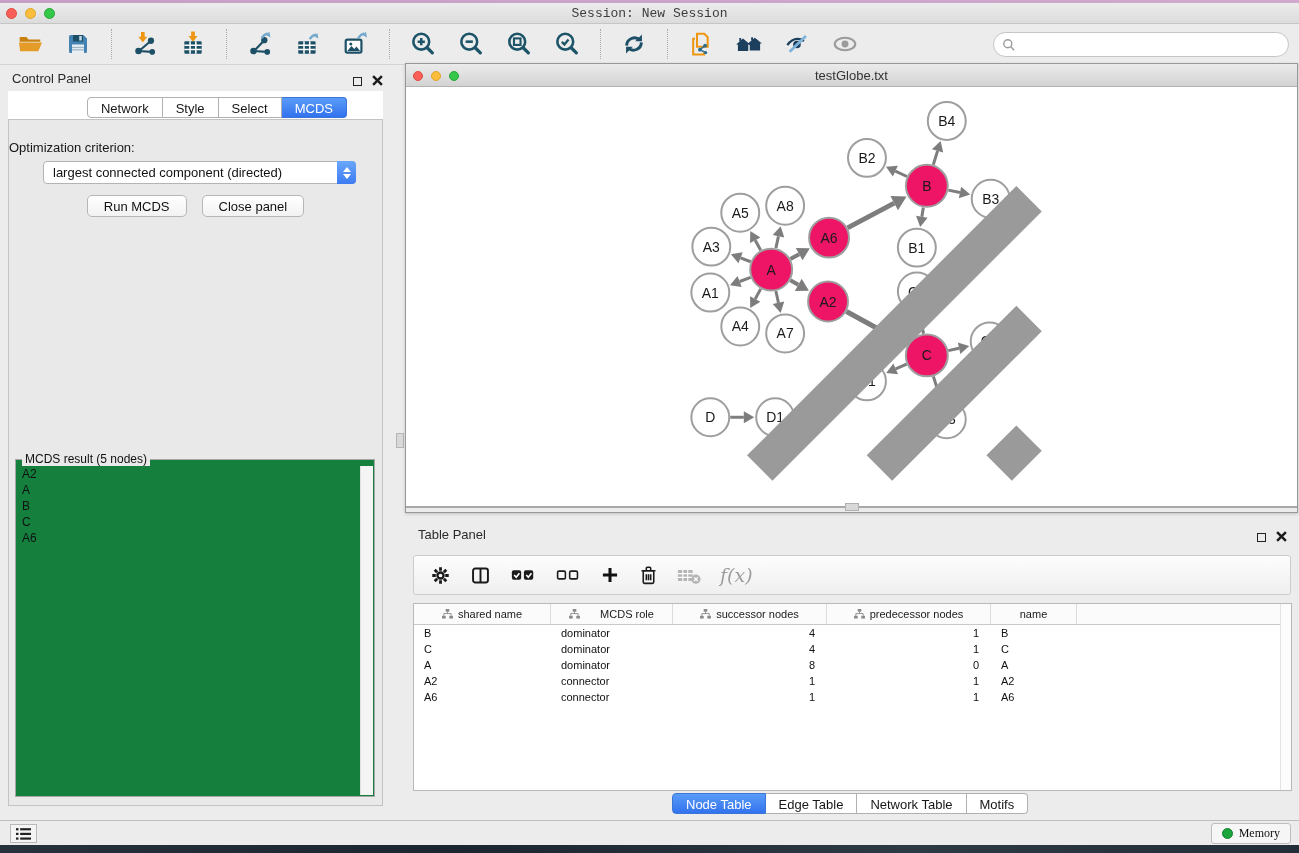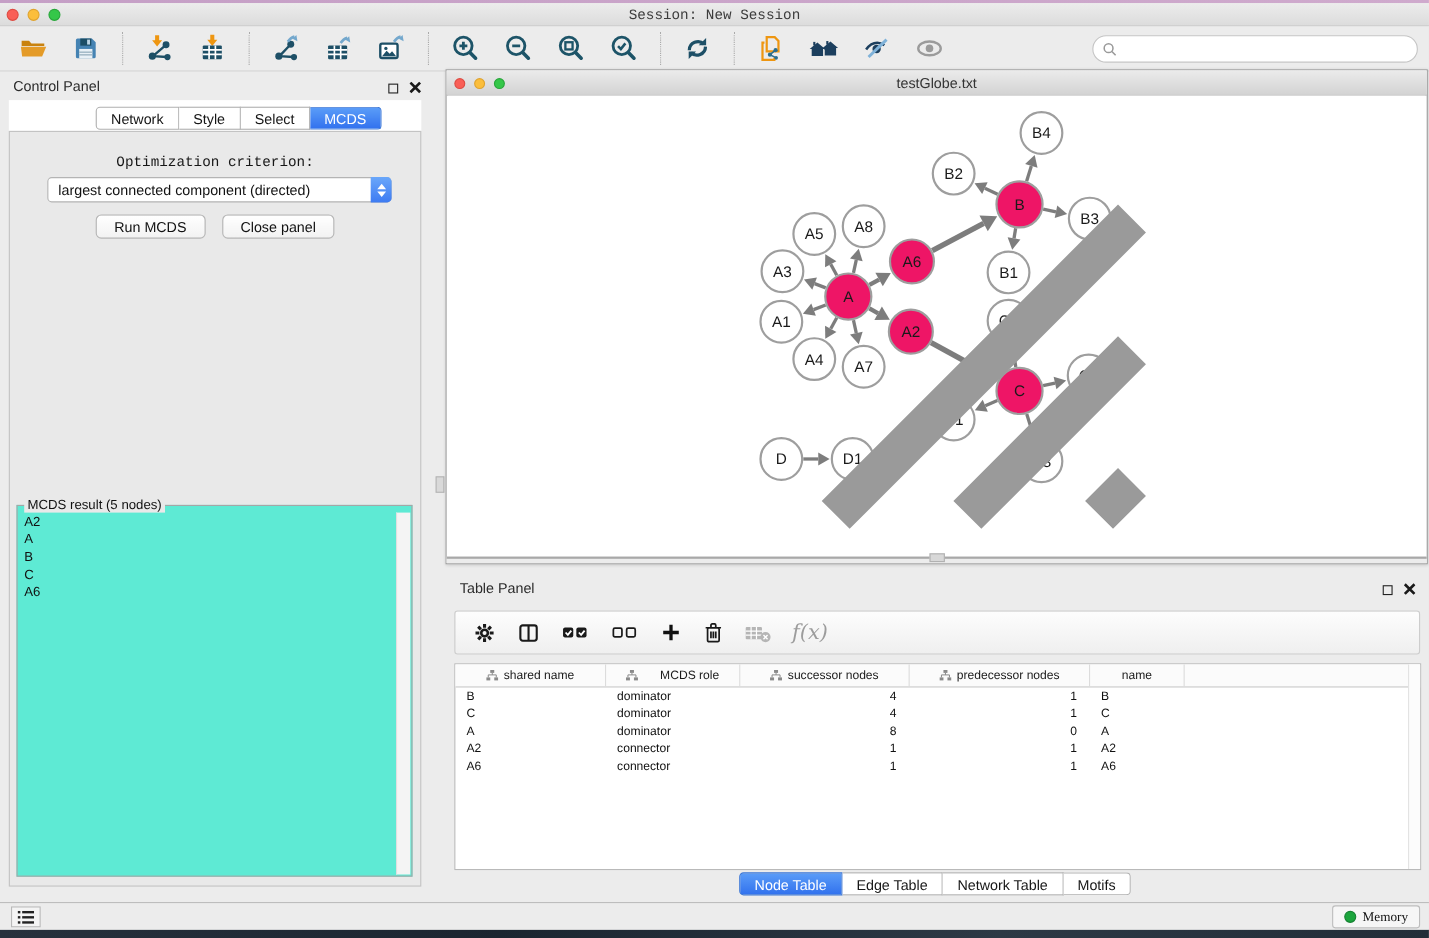--- a/index.html
+++ b/index.html
@@ -37,41 +37,41 @@
 
   
   .cp-region { position:absolute; left:0; top:62px; width:391px; height:755px; }
   .panel-header { position:absolute; left:0; top:0; right:0; height:26px; }
   .panel-header .ptitle { position:absolute; left:12px; top:6px; font-size:13px; color:#2b2b2b; }
   .winbtns { position:absolute; right:8px; top:7px; display:flex; gap:10px; align-items:center; }
   .cp-band { position:absolute; left:8px; right:8px; top:26px; height:28px; background:#fff; }
   .cp-tabs { position:absolute; left:0; right:0; top:32px; display:flex; justify-content:center;padding-left:43px; }
   .cp-body { position:absolute; left:8px; right:8px; top:54px; bottom:14px;
     border:1px solid #c3c3c3; background:#e9e9e9; }
-  .opt-label { position:absolute; left:0; right:0; top:20px; text-align:center;
-    font-size:13px; color:#161616;font-family:Liberation Mono, monospace; }
+  .opt-label { position:absolute; left:0; right:0; top:20px; 
+    font-size:13px; color:#161616; }
   .select { position:absolute; left:34px; top:41px; width:313px; height:23px;
     background:#fff; border:1px solid #b4b4b4; border-radius:4px;
     display:flex; align-items:center; }
   .select .sel-text { flex:1; font-size:13px; color:#111; padding-left:9px;
     white-space:nowrap; overflow:hidden; }
   .select .stepper { width:19px; height:23px; margin:-1px -1px -1px 0;
     background:linear-gradient(#6aa7fa,#3d7bf2); border-radius:0 4px 4px 0;
     display:flex; flex-direction:column; align-items:center; justify-content:center; gap:2px; }
   .stepper .tri-up { width:0; height:0; border-left:4px solid transparent;
     border-right:4px solid transparent; border-bottom:5px solid #fff; }
   .stepper .tri-dn { width:0; height:0; border-left:4px solid transparent;
     border-right:4px solid transparent; border-top:5px solid #fff; }
   .cp-buttons { position:absolute; left:0; right:0; top:75px; display:flex;
     justify-content:center; gap:15px; }
   .push-btn { height:22px; padding:0 16px; font-size:13px; color:#111;
     background:linear-gradient(#ffffff,#f2f2f2); border:1px solid #b6b6b6;
     border-radius:5px; display:flex; align-items:center; }
   .groupbox { position:absolute; left:6px; right:7px; top:339px; bottom:8px;
-    border:1px solid #a6a6a6; background:#5eead4; }
+    border:1px solid #a6a6a6; background:#15803d; }
   .groupbox .legend { position:absolute; top:-8px; left:6px; background:#e9e9e9;
     padding:0 3px; font-size:12px; color:#111; }
   .g-track { position:absolute; right:1px; top:6px; bottom:1px; width:13px;
     background:#f4f4f4; border-left:1px solid #e0e0e0; }
   .mcds-list { position:absolute; left:3px; right:16px; top:6px; bottom:2px; overflow:hidden; }
   .mcds-list .list-item { height:16px; line-height:16px; font-size:12px; color:#111; padding-left:3px; }
 
   
   .seg { display:inline-flex; }
   .seg-tab { height:21px; line-height:21px; padding:0 13px; background:#fff;

